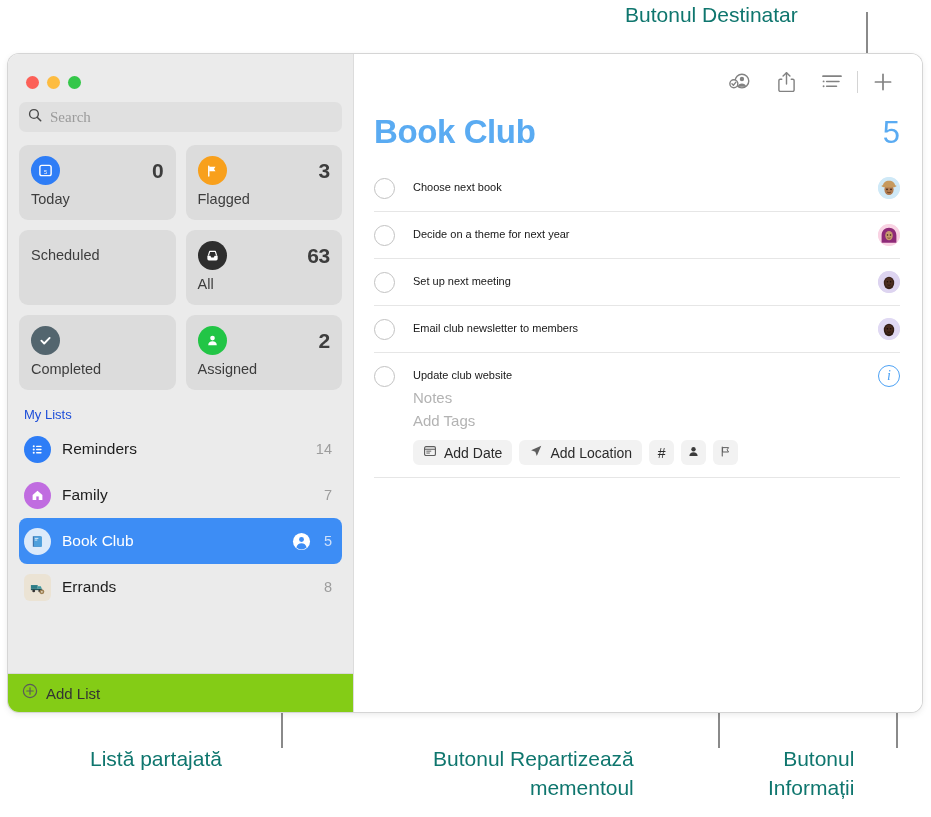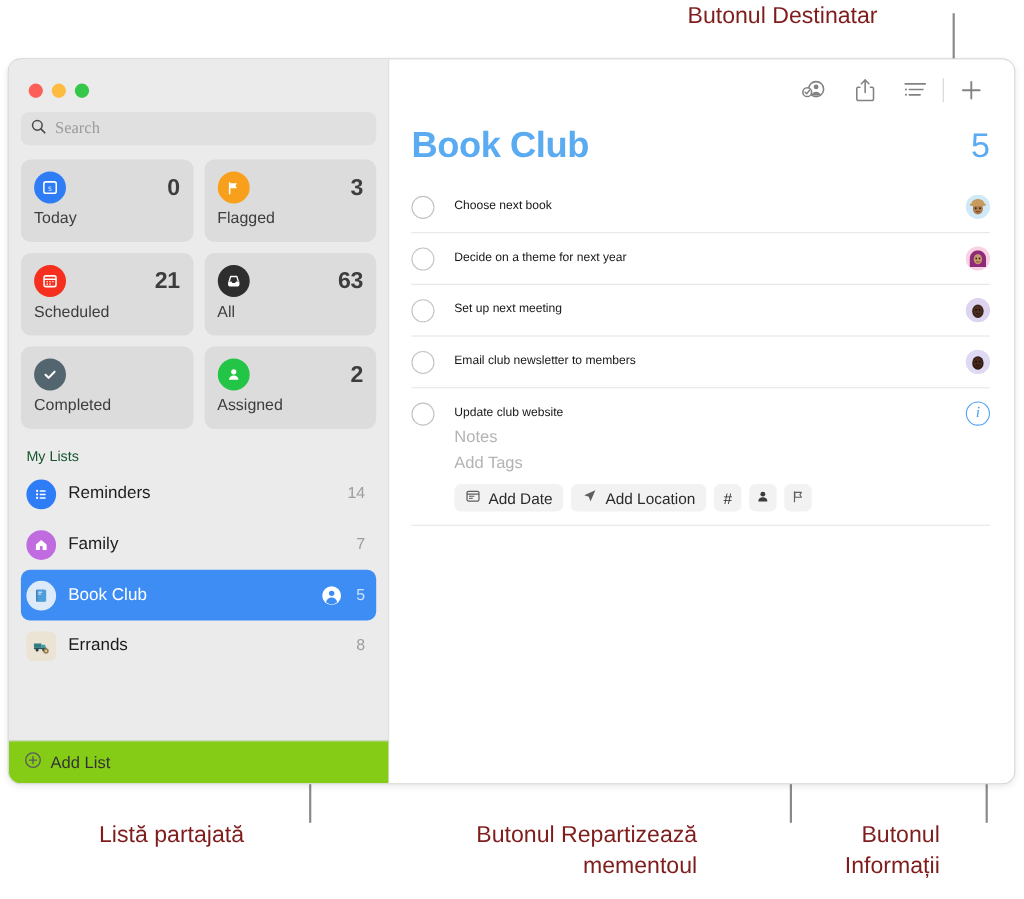--- a/index.html
+++ b/index.html
@@ -10,21 +10,21 @@
     width: 931px; height: 817px;
     position: relative;
     font-family: "Liberation Sans", sans-serif;
     -webkit-font-smoothing: antialiased;
     overflow: hidden;
   }
 
   
   .callout-text {
     position: absolute;
-    color: #7f1d1d;
+    color: #0f766e;
     font-size: 21px;
     line-height: 29px;
     font-family: "Liberation Sans", sans-serif;
     white-space: pre;
   }
   .leader {
     position: absolute;
     background: #8a8a8a;
   }
   .leader.v { width: 1.6px; }
@@ -114,21 +114,21 @@
   .smart-label {
     margin-top: 6px;
     font-size: 14.5px;
     color: #3d3d3d;
     font-weight: 500;
   }
 
   .mylists-head {
     padding: 17px 0 4px 16px;
     font-size: 13px;
-    color: #14532d;
+    color: #1d4ed8;
     font-weight: 500;
   }
   .lists {
     flex: 1;
     overflow: hidden;
     padding: 0 11px;
     position: relative;
   }
   .list-row {
     height: 46px;
@@ -360,34 +360,20 @@
               <path d="M4.3 2.4 v11.4" stroke="#fff" stroke-width="1.6" stroke-linecap="round"></path>
               <path d="M4.8 3 h7.2 l-1.7 2.6 1.7 2.6 h-7.2 z" fill="#fff"></path>
             </svg>
           </div>
           <div class="smart-count">3</div>
         </div>
         <div class="smart-label">Flagged</div>
       </div>
 
       <div class="smart-card">
-        <div class="smart-top">
-          <div class="smart-badge" style="background:#f62f1e;">
-            <svg width="15" height="15" viewBox="0 0 16 16">
-              <rect x="2.2" y="3" width="11.6" height="10.4" rx="1.8" fill="none" stroke="#fff" stroke-width="1.5"></rect>
-              <line x1="2.2" y1="6.2" x2="13.8" y2="6.2" stroke="#fff" stroke-width="1.4"></line>
-              <circle cx="5.2" cy="8.6" r="0.75" fill="#fff"></circle>
-                <circle cx="8" cy="8.6" r="0.75" fill="#fff"></circle>
-              <circle cx="10.8" cy="8.6" r="0.75" fill="#fff"></circle>
-                <circle cx="5.2" cy="11" r="0.75" fill="#fff"></circle>
-              <circle cx="8" cy="11" r="0.75" fill="#fff"></circle>
-            </svg>
-          </div>
-          <div class="smart-count">21</div>
-        </div>
         <div class="smart-label">Scheduled</div>
       </div>
 
       <div class="smart-card">
         <div class="smart-top">
           <div class="smart-badge" style="background:#2e2e2e;">
             <svg width="15" height="15" viewBox="0 0 16 16">
               <path d="M2.5 8.4 h3.2 l1 1.6 h2.6 l1-1.6 h3.2 v3.2 a1.6 1.6 0 0 1 -1.6 1.6 h-7.8 a1.6 1.6 0 0 1 -1.6 -1.6 z" fill="#fff"></path>
               <path d="M3.6 8.2 L5 3.6 h6 l1.4 4.6" fill="none" stroke="#fff" stroke-width="1.3" stroke-linejoin="round"></path>
             </svg>

